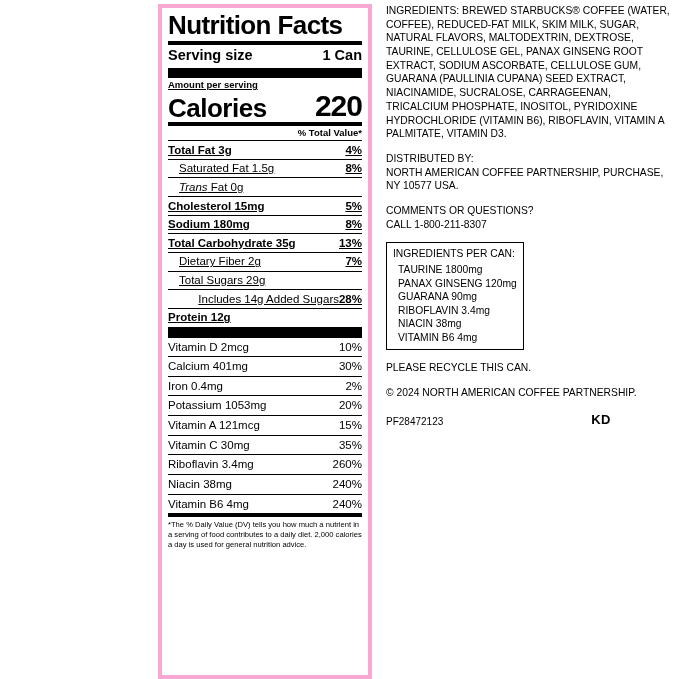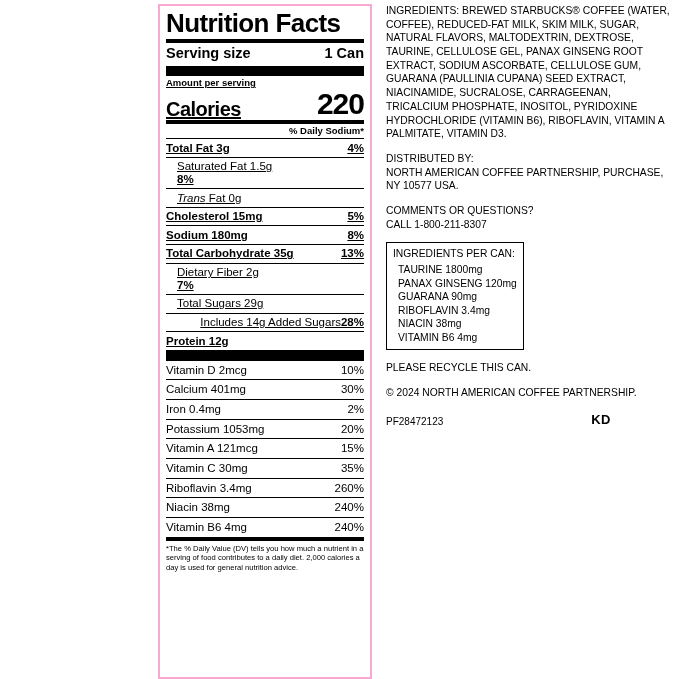--- a/index.html
+++ b/index.html
@@ -21,21 +21,21 @@
     display: flex;
     flex-direction: row;
     box-sizing: border-box;
   }
 
   
   .nf-panel {
     width: 214px;
     margin-left: 158px;
     margin-top: 4px;
-    border: 2px solid #f9a8d4;
+    border: 4px solid #f9a8d4;
     box-sizing: border-box;
     padding: 0 6px 4px 6px;
     font-family: "Liberation Sans", sans-serif;
     line-height: 1.1;
   }
   .nf-title {
     font-size: 26px;
     font-weight: bold;
     letter-spacing: -0.6px;
     margin-top: 4px;
@@ -68,40 +68,39 @@
     padding-top: 2px;
     text-decoration: underline;
   }
   .nf-cal-row {
     display: flex;
     justify-content: space-between;
     align-items: flex-end;
     padding-bottom: 1px;
   }
   .nf-cal-label {
-    font-size: 20px;
+    font-size: 26px;
     font-weight: bold;
     letter-spacing: -0.5px;
     line-height: 1;
-    text-decoration: underline;
   }
   .nf-cal-value {
     font-size: 30px;
     font-weight: bold;
     letter-spacing: -1px;
     line-height: 1;
   }
   .nf-dv-head {
     text-align: right;
     font-size: 9.5px;
     font-weight: bold;
     padding: 2px 0 2px 0;
   }
   .bold { font-weight: bold; }
-  .indent1 { padding-left: 11px; flex-direction: column; }
+  .indent1 { padding-left: 11px; }
   .indent2 { padding-left: 22px; justify-content: flex-end; }
   .nf-footnote {
     font-size: 7.6px;
     line-height: 1.28;
     padding-top: 3px;
   }
   .nf-vit-row {
     display: flex;
     justify-content: space-between;
     align-items: baseline;
@@ -155,21 +154,21 @@
       <span>Serving size</span>
       <span>1 Can</span>
     </div>
     <div class="rule-thick"></div>
     <div class="nf-amount">Amount per serving</div>
     <div class="nf-cal-row">
       <span class="nf-cal-label">Calories</span>
       <span class="nf-cal-value">220</span>
     </div>
     <div class="rule-med"></div>
-    <div class="nf-dv-head">% Daily Sodium*</div>
+    <div class="nf-dv-head">% Total Value*</div>
     <div class="rule-thin"></div>
 
     <div id="nf-rows">
         <div class="nf-row bold">
           <span>Total Fat 3g</span>
           <span class="bold">4%</span>
         </div>
         <div class="rule-thin"></div>
         <div class="nf-row indent1">
           <span>Saturated Fat 1.5g</span>

